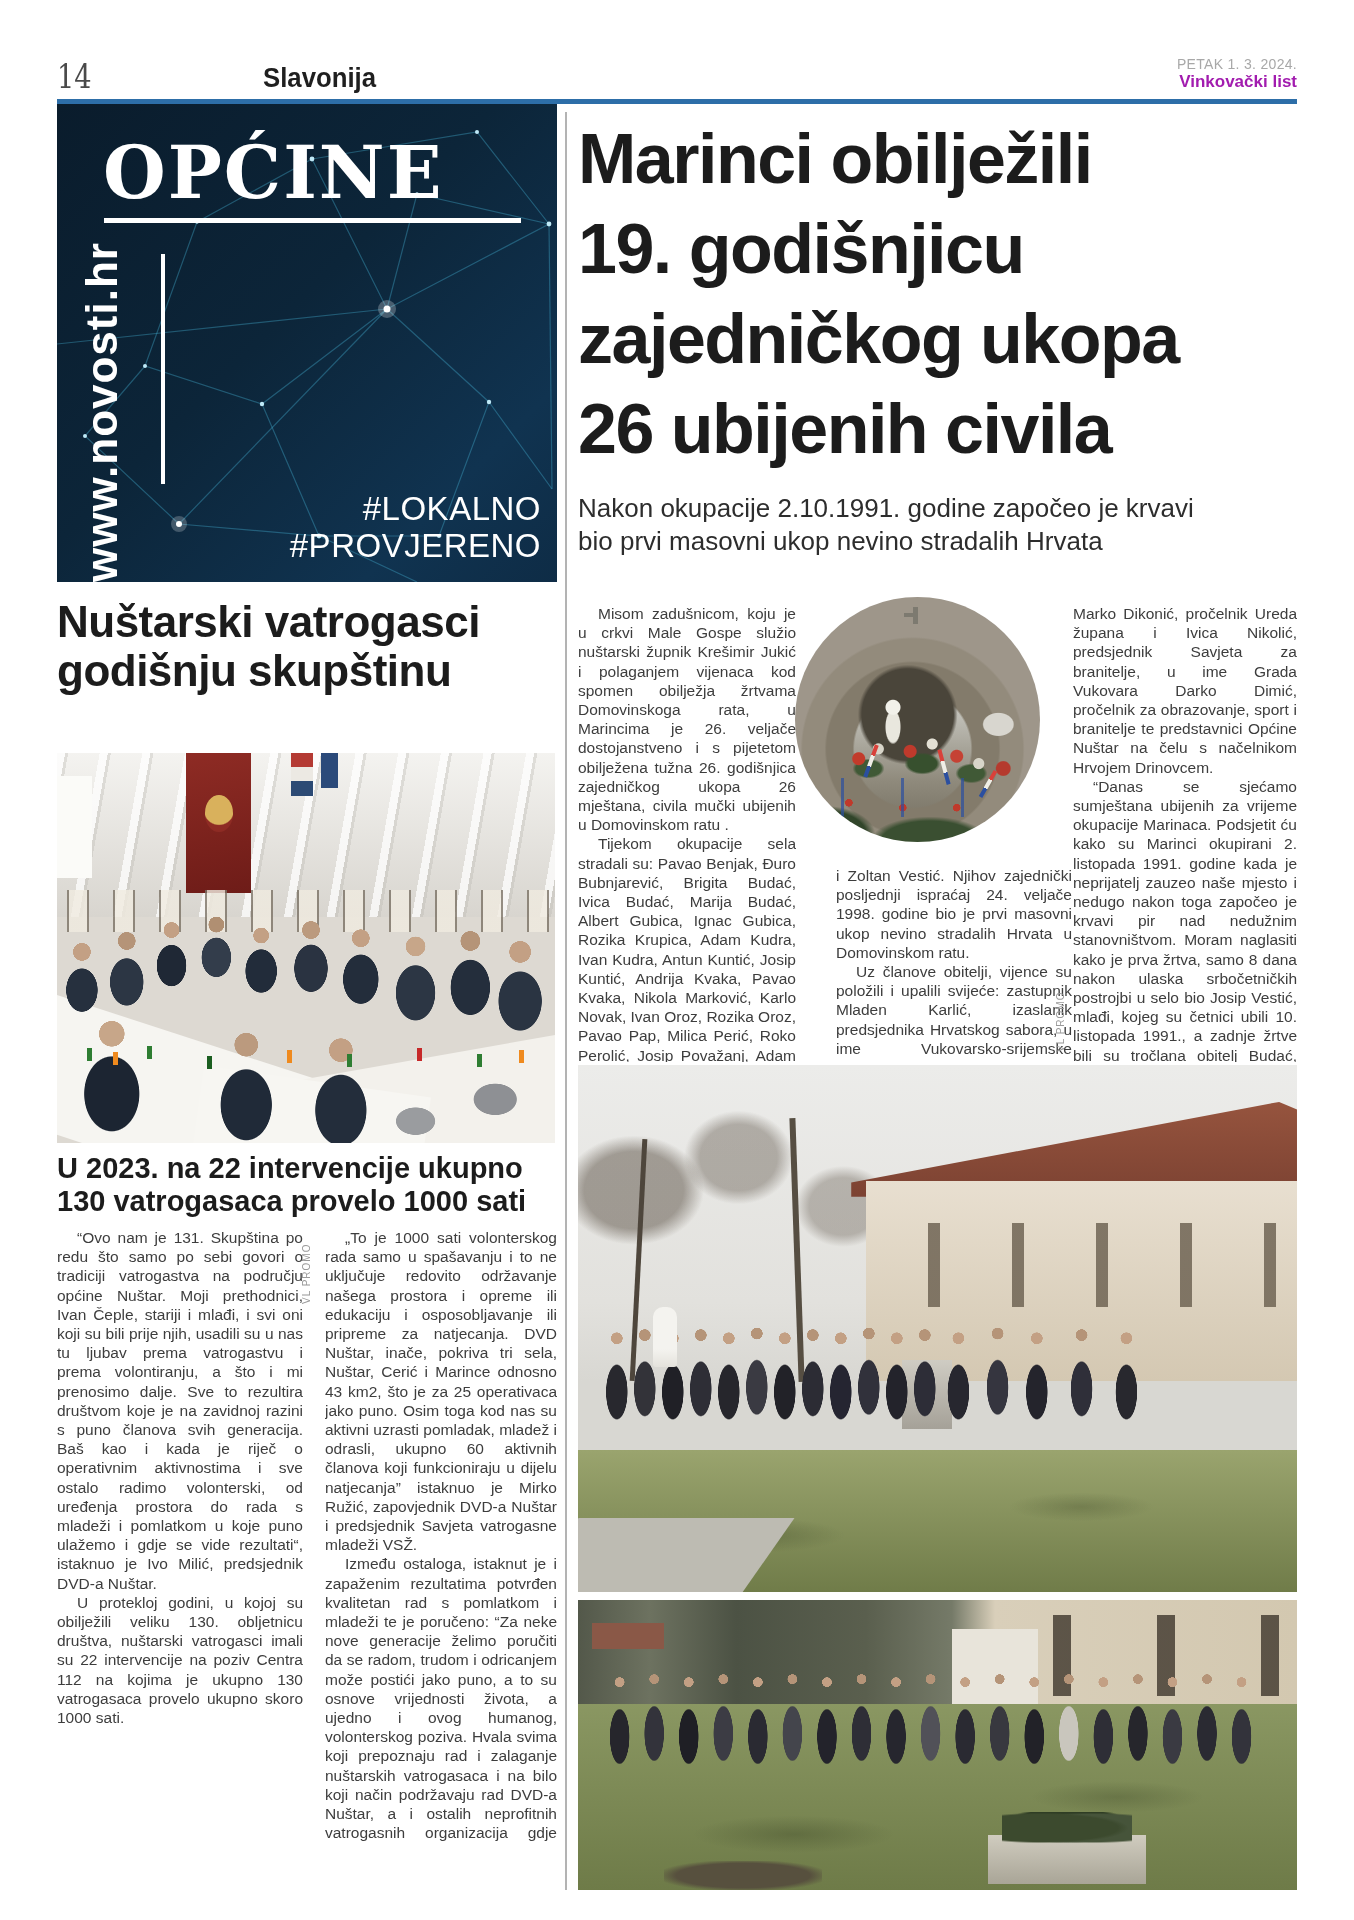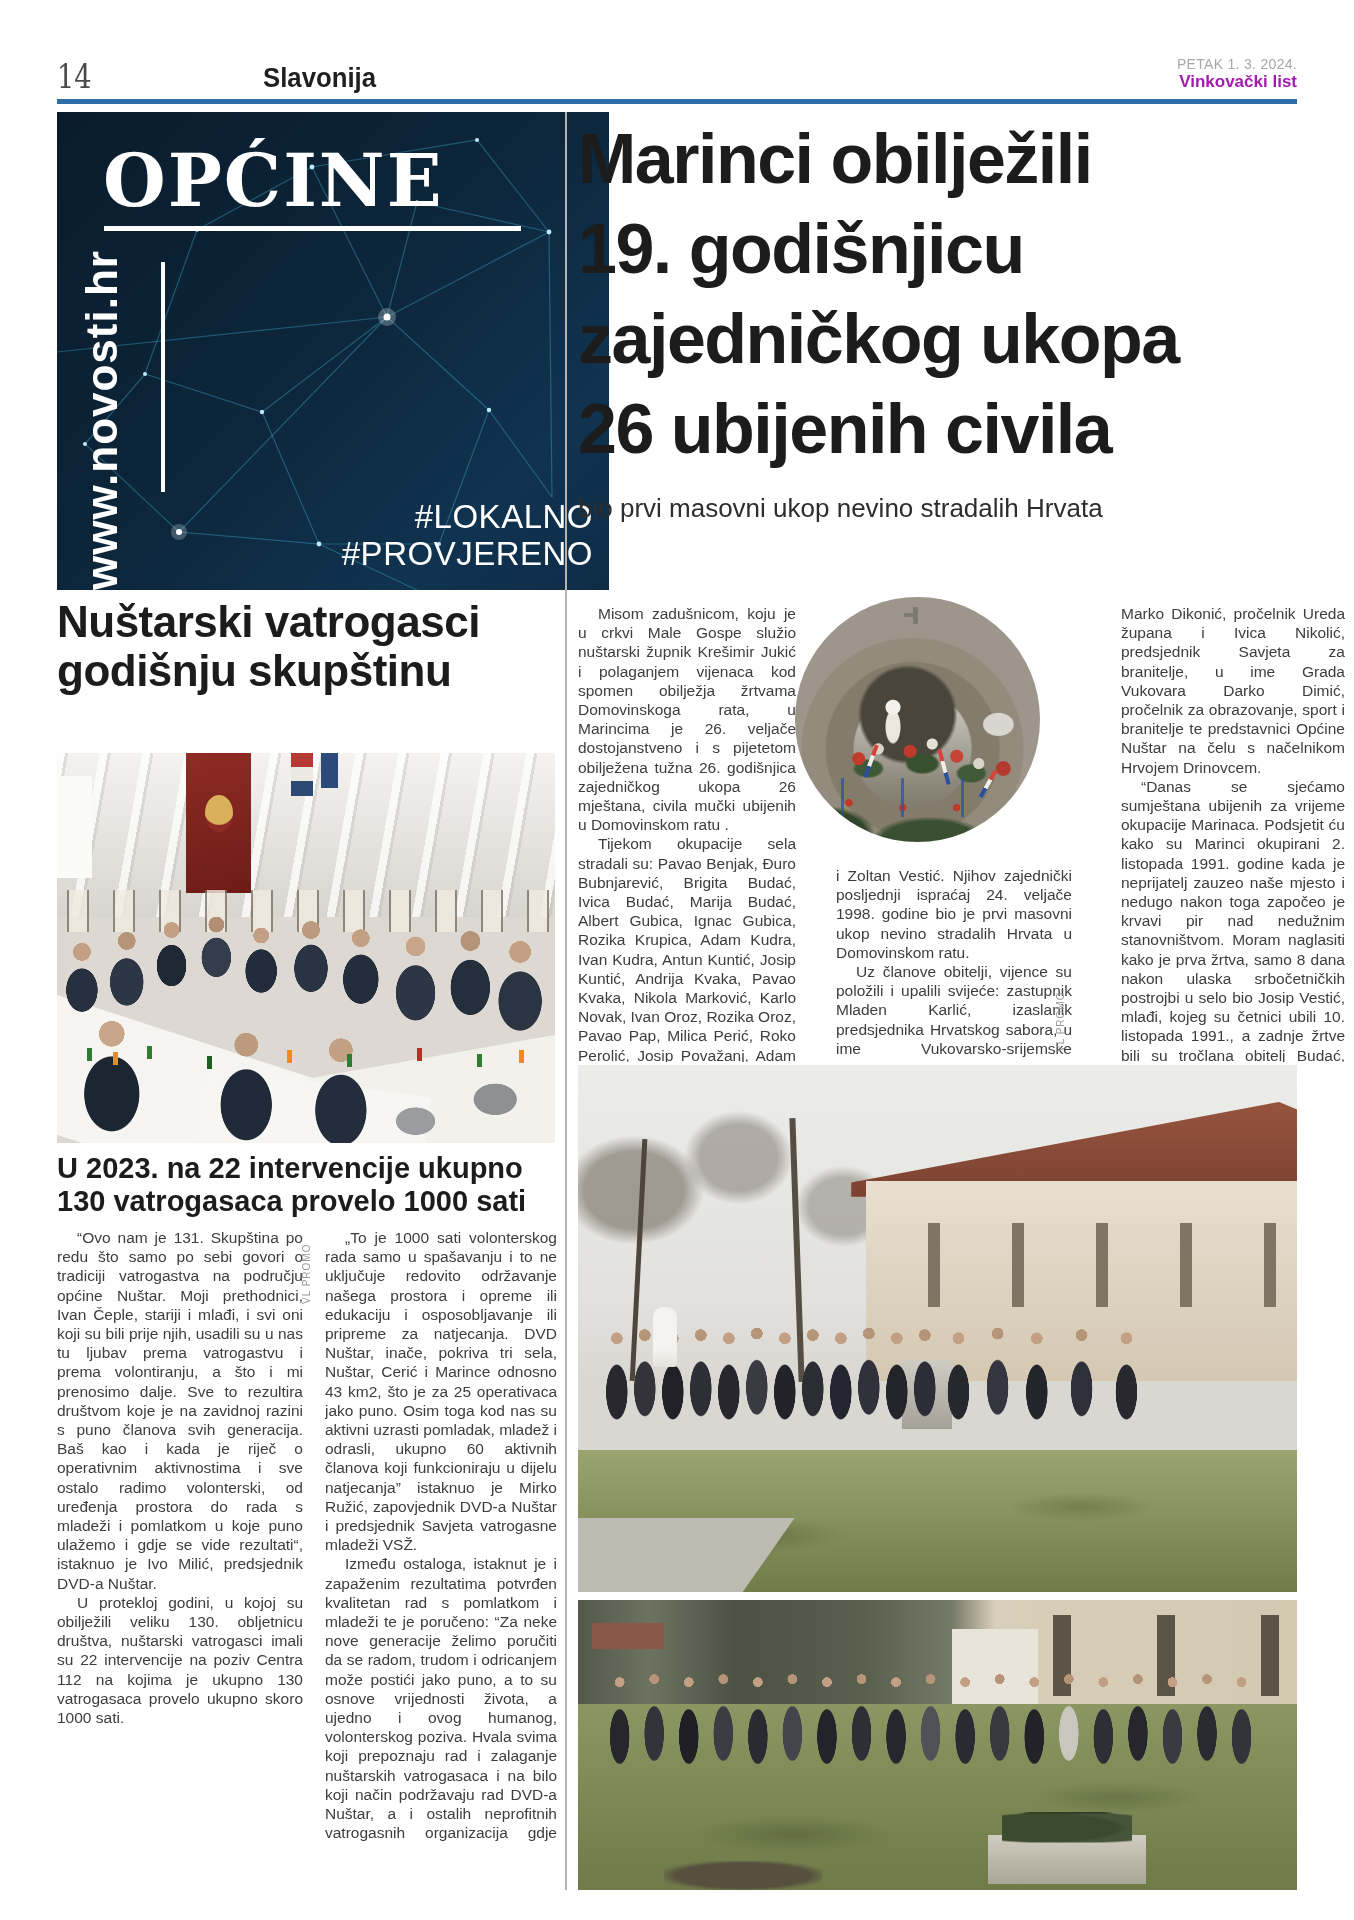--- a/index.html
+++ b/index.html
@@ -11,21 +11,21 @@
   .page-number{left:57px;top:56px;font-family:"DejaVu Serif",serif;font-size:34px;color:#4a4a4a;
                transform:scaleX(.8);transform-origin:left;}
   .section-title{left:263px;top:62px;font-size:28px;font-weight:bold;color:#1f1f1f;
                  transform:scaleX(.92);transform-origin:left;}
   .issue-meta{right:57px;top:56px;text-align:right;line-height:1.15;}
   .issue-date{font-size:14px;color:#a8a8a8;letter-spacing:.3px;}
   .publication{font-size:17px;font-weight:bold;color:#a21caf;}
   .header-rule{left:57px;top:99px;width:1240px;height:5px;background:#2d6ea8;}
 
   
-  .ad{left:57px;top:112px;width:552px;height:478px;overflow:hidden;
+  .ad{left:57px;top:104px;width:500px;height:478px;overflow:hidden;
       background:linear-gradient(135deg,#0a1c2c 0%,#0c2539 45%,#103350 80%,#0e2c46 100%);}
   .ad svg{position:absolute;left:0;top:0;}
   .ad-title{left:46px;top:26px;font-family:"DejaVu Serif",serif;font-weight:bold;font-size:72px;
             color:#ffffff;letter-spacing:2px;}
   .ad-underline{left:47px;top:114px;width:417px;height:5px;background:#ffffff;}
   .ad-url{left:20px;top:112px;height:366px;color:#ffffff;font-size:44px;font-weight:bold;
           writing-mode:vertical-rl;transform:rotate(180deg);letter-spacing:1px;}
   .ad-vline{left:104px;top:150px;width:4px;height:230px;background:#ffffff;}
   .ad-tags{right:16px;top:386px;text-align:right;color:#ffffff;font-size:33px;line-height:37px;
            font-weight:normal;letter-spacing:.5px;}
@@ -35,21 +35,21 @@
 
   
   .r-headline{left:578px;top:114px;width:724px;font-size:70px;line-height:90px;font-weight:bold;
               color:#1c1c1c;letter-spacing:-1.5px;}
   .r-deck{left:578px;top:492px;width:724px;font-size:26px;line-height:33px;color:#2d2d2d;}
   .bodycol{font-size:15.5px;line-height:19.2px;color:#3d3d3d;text-align:justify;overflow:hidden;}
   .bodycol p{margin:0;text-indent:20px;}
   .bodycol p.noindent{text-indent:0;}
   .col-a{left:578px;top:604px;width:218px;height:458px;}
   .col-b{left:836px;top:866px;width:236px;height:196px;}
-  .col-c{left:1073px;top:604px;width:224px;height:458px;margin-left:48px;}
+  .col-c{left:1073px;top:604px;width:224px;height:458px;}
 
   .credit{color:#9a9a9a;font-size:10px;letter-spacing:1px;writing-mode:vertical-rl;
           transform:rotate(180deg);white-space:nowrap;}
   .credit-left{left:301px;top:1230px;height:74px;}
   .credit-right{left:1055px;top:982px;height:70px;}
 
   
   .l-headline{left:57px;top:597px;width:502px;font-size:44px;line-height:49px;font-weight:bold;
               color:#1c1c1c;letter-spacing:-.5px;}
   .l-subhead{left:57px;top:1152px;width:502px;font-size:29px;line-height:33px;font-weight:bold;
@@ -320,20 +320,21 @@
 
 <div class="abs vdiv"></div>
 
 <div class="abs r-headline">
   <div>Marinci obilježili</div>
   <div>19. godišnjicu</div>
   <div>zajedničkog ukopa</div>
   <div>26 ubijenih civila</div>
 </div>
 <div class="abs r-deck">
+  <div>Nakon okupacije 2.10.1991. godine započeo je krvavi</div>
   <div>bio prvi masovni ukop nevino stradalih Hrvata</div>
 </div>
 
 <div class="abs bodycol col-a">
   <p>Misom zadušnicom, koju je u crkvi Male Gospe služio nuštarski župnik Krešimir Jukić i polaganjem vijenaca kod spomen obilježja žrtvama Domovinskoga rata, u Marincima je 26. veljače dostojanstveno i s pijetetom obilježena tužna 26. godišnjica zajedničkog ukopa 26 mještana, civila mučki ubijenih u Domovinskom ratu .</p>
   <p>Tijekom okupacije sela stradali su: Pavao Benjak, Đuro Bubnjarević, Brigita Budać, Ivica Budać, Marija Budać, Albert Gubica, Ignac Gubica, Rozika Krupica, Adam Kudra, Ivan Kudra, Antun Kuntić, Josip Kuntić, Andrija Kvaka, Pavao Kvaka, Nikola Marković, Karlo Novak, Ivan Oroz, Rozika Oroz, Pavao Pap, Milica Perić, Roko Perolić, Josip Považanj, Adam Vegeli, Josip Vestić mlađi, Josip Vestić stariji</p>
 </div>
 
 <div class="abs ph-circle">
   <div class="cr-cross-v"></div>

